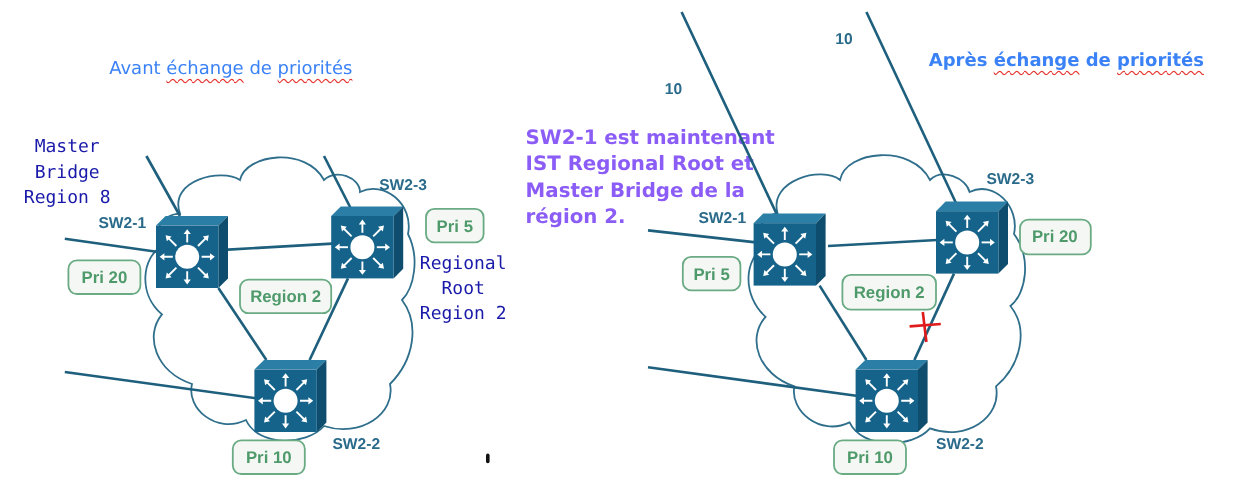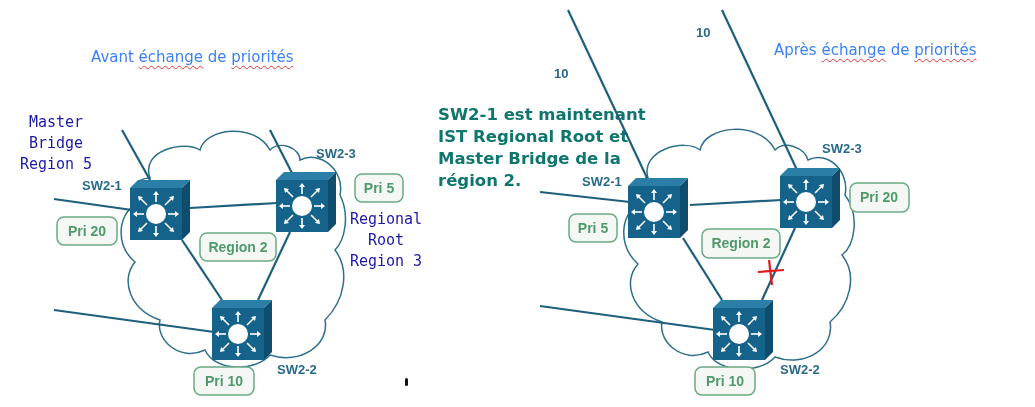--- a/index.html
+++ b/index.html
@@ -1,43 +1,43 @@
 <!DOCTYPE html>
 <html><head>
 <meta charset="utf-8">
 <style>
   html, body { margin: 0; padding: 0; background: #ffffff; }
   body { width: 1035px; height: 407px; position: relative; overflow: hidden; font-family: "DejaVu Sans", sans-serif; }
   .abs { position: absolute; }
   .title { color: #3b82f6; font-family: "DejaVu Sans", sans-serif; font-size: 15px; white-space: nowrap; }
   .title .sq { text-decoration: underline wavy #e53935; text-decoration-thickness: 1px; text-underline-offset: 3px; }
   .mono-note { color: #1a1aaa; font-family: "DejaVu Sans Mono", monospace; font-size: 15px; line-height: 21px; text-align: center; white-space: pre; }
-  .bold-note { color: #0f766e; font-family: "DejaVu Sans", sans-serif; font-weight: bold; font-size: 16.5px; line-height: 22px; white-space: pre; }
+  .bold-note { color: #8b5cf6; font-family: "DejaVu Sans", sans-serif; font-weight: bold; font-size: 16.5px; line-height: 22px; white-space: pre; }
   svg { position: absolute; left: 0; top: 0; }
   .sw-label { font-family: "Liberation Sans", sans-serif; font-weight: bold; font-size: 13px; fill: #2a6a8a; }
   .pill-text { font-family: "Liberation Sans", sans-serif; font-weight: bold; font-size: 14px; fill: #4f9a6a; }
   .cost-text { font-family: "Liberation Sans", sans-serif; font-weight: bold; font-size: 13px; fill: #2a6a8a; }
   .dot { position: absolute; left: 405px; top: 378px; width: 3px; height: 8px; background: #111; border-radius: 2px; }
 </style>
 </head>
 <body>
 
 <div class="abs title" style="left:91px; top:48px;">
   <span>Avant </span><span class="sq">échange</span><span> de </span><span class="sq">priorités</span>
 </div>
-<div class="abs title" style="left:774px; top:41px;">
+<div class="abs title" style="left:774px; top:41px;font-weight:bold;">
   <span>Après </span><span class="sq">échange</span><span> de </span><span class="sq">priorités</span>
 </div>
 
 <div class="abs mono-note" style="left:12px; top:112px; width:88px;">Master
 Bridge
-Region 5</div>
+Region 8</div>
 <div class="abs mono-note" style="left:341px; top:209px; width:90px;">Regional
 Root
-Region 3</div>
+Region 2</div>
 <div class="abs bold-note" style="left:438px; top:104px;">SW2-1 est maintenant
 IST Regional Root et
 Master Bridge de la
 région 2.</div>
 <div class="dot"></div>
 
 <svg width="1035" height="407" viewBox="0 0 1035 407">
   <defs>
     <g id="switch-icon">
 

